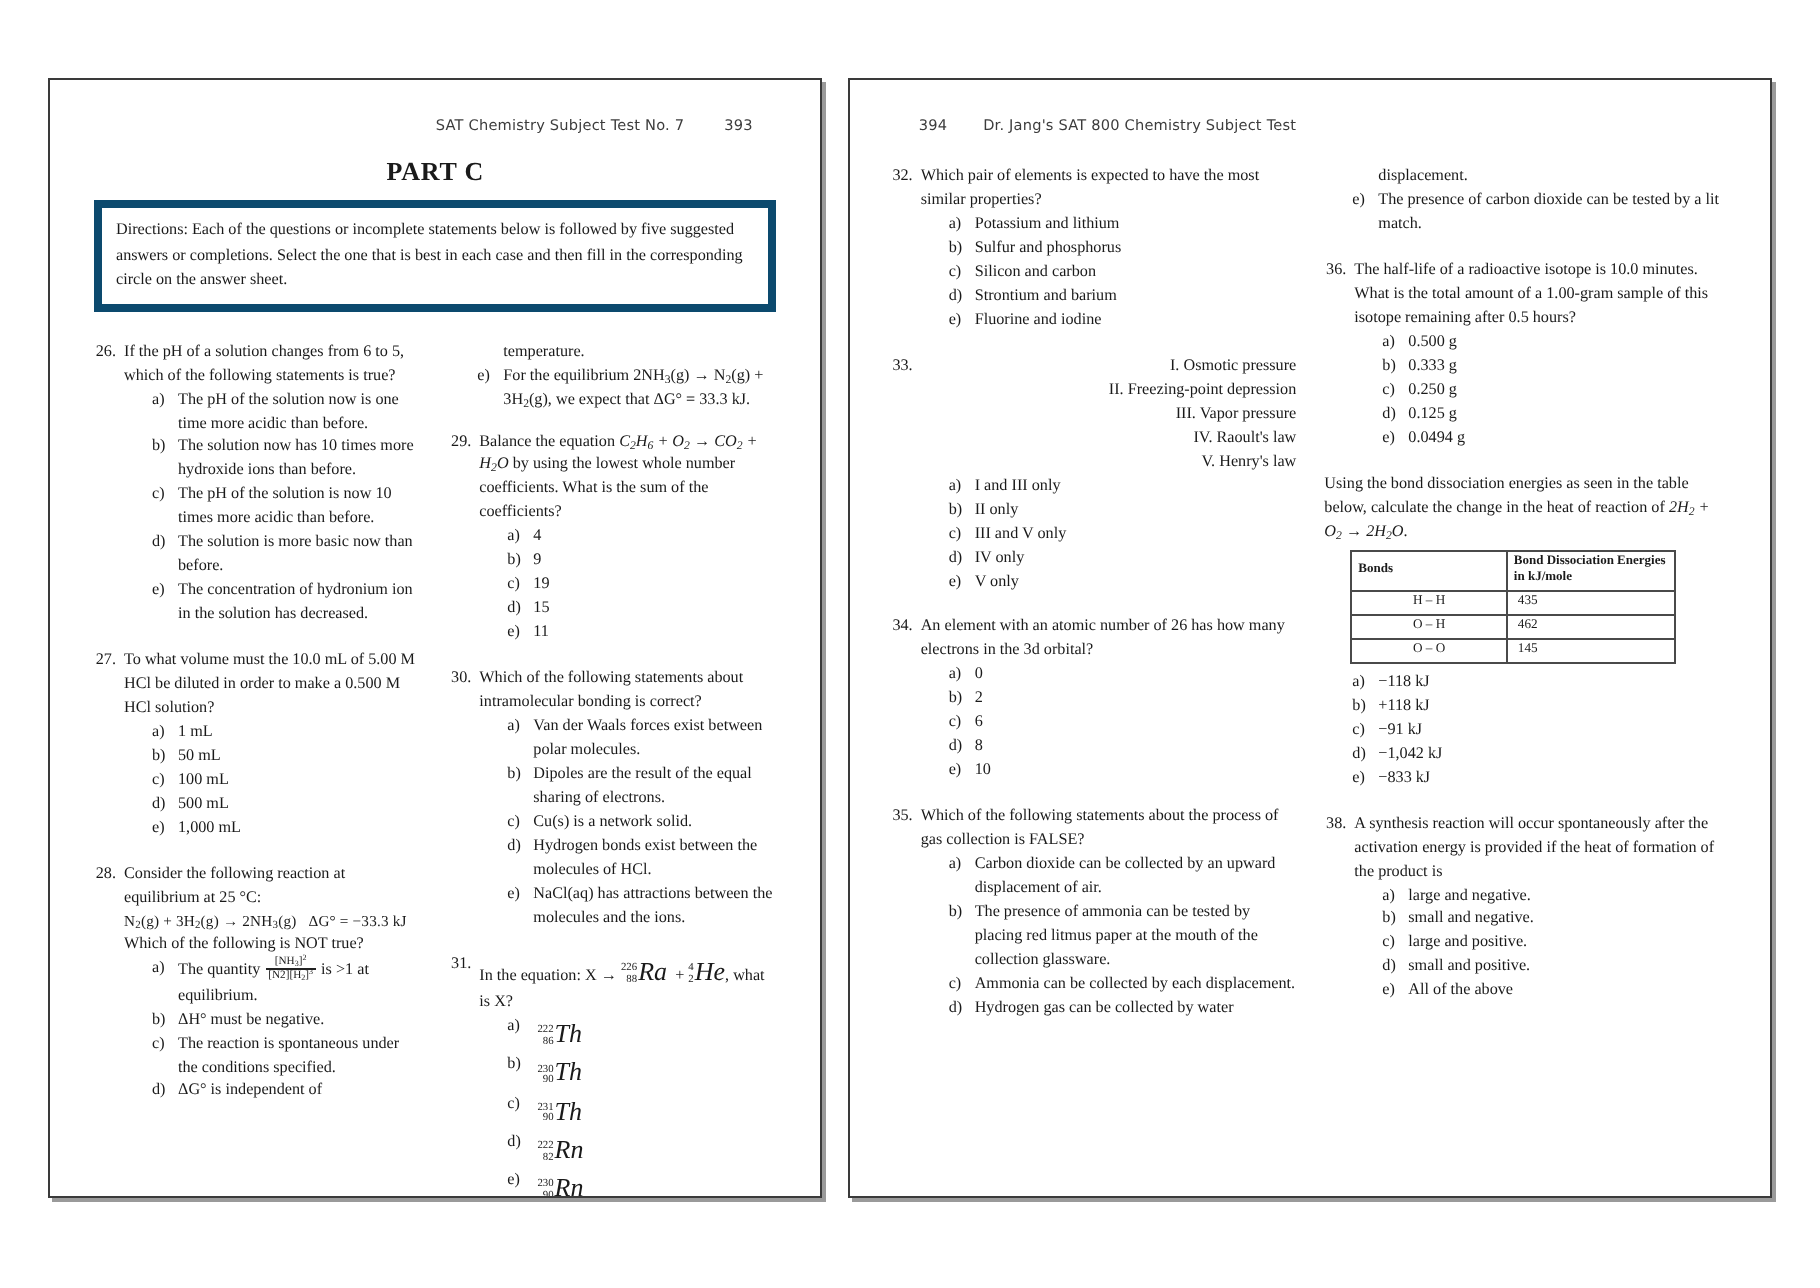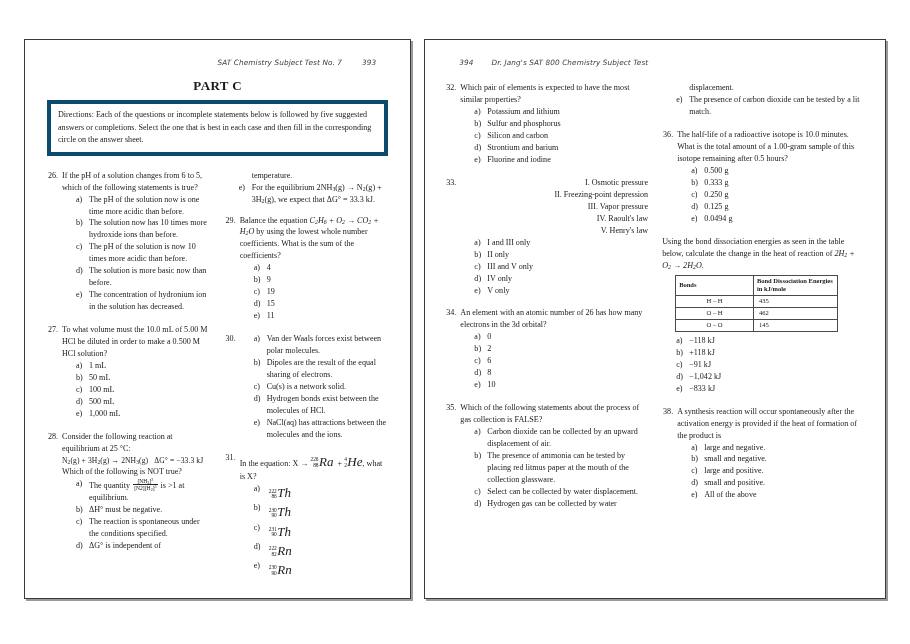--- a/index.html
+++ b/index.html
@@ -35,21 +35,20 @@
   .page-left { width: 425px; padding: 18px 22px 0 22px; }
   .page-right { width: 508px; padding: 18px 20px 0 20px; }
 
   
   .hdr {
     font-family: "DejaVu Sans", sans-serif;
     font-size: 7.3px;
     color: #3c3c3c;
     letter-spacing: .1px;
     height: 14px;
-    font-style: italic;
   }
   .hdr-left { text-align: right; padding-right: 12px; }
   .hdr-left .pg { margin-left: 20px; }
   .hdr-right { text-align: left; padding-left: 14px; }
   .hdr-right .pg { margin-right: 18px; }
 
   .part-title {
     text-align: center;
     font-weight: bold;
     font-size: 13px;
@@ -316,20 +315,21 @@
                   <span class="olabel">e)</span>
                   <span class="otext">11</span>
                 </li>
             </ul>
           </div>
         </div>
 
         <div class="q">
           <div class="qnum">30.</div>
           <div class="qbody">
+            <div class="qstem">Which of the following statements about intramolecular bonding is correct?</div>
             <ul class="opts">
               <li>
                   <span class="olabel">a)</span>
                   <span class="otext">Van der Waals forces exist between polar molecules.</span>
                 </li>
               <li>
                   <span class="olabel">b)</span>
                   <span class="otext">Dipoles are the result of the equal sharing of electrons.</span>
                 </li>
               <li>
@@ -494,21 +494,21 @@
               <li>
                   <span class="olabel">a)</span>
                   <span class="otext">Carbon dioxide can be collected by an upward displacement of air.</span>
                 </li>
               <li>
                   <span class="olabel">b)</span>
                   <span class="otext">The presence of ammonia can be tested by placing red litmus paper at the mouth of the collection glassware.</span>
                 </li>
               <li>
                   <span class="olabel">c)</span>
-                  <span class="otext">Select can be collected by water displacement.</span>
+                  <span class="otext">Ammonia can be collected by each displacement.</span>
                 </li>
               <li>
                   <span class="olabel">d)</span>
                   <span class="otext">Hydrogen gas can be collected by water</span>
                 </li>
             </ul>
           </div>
         </div>
 
       </div>

